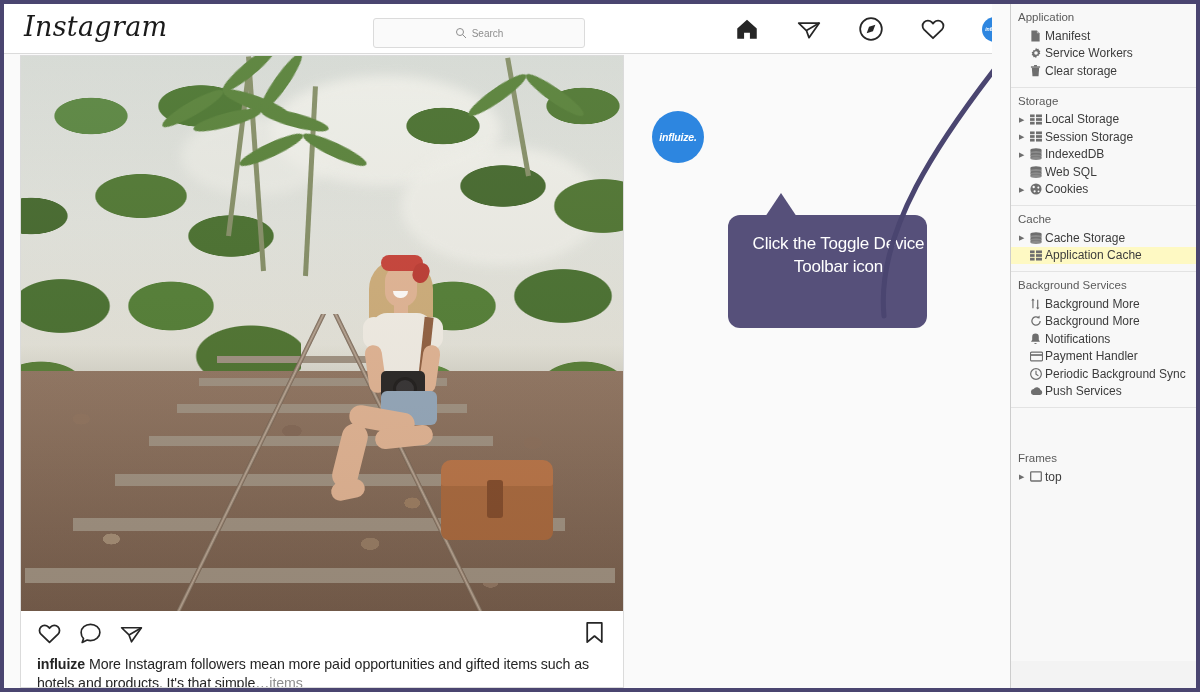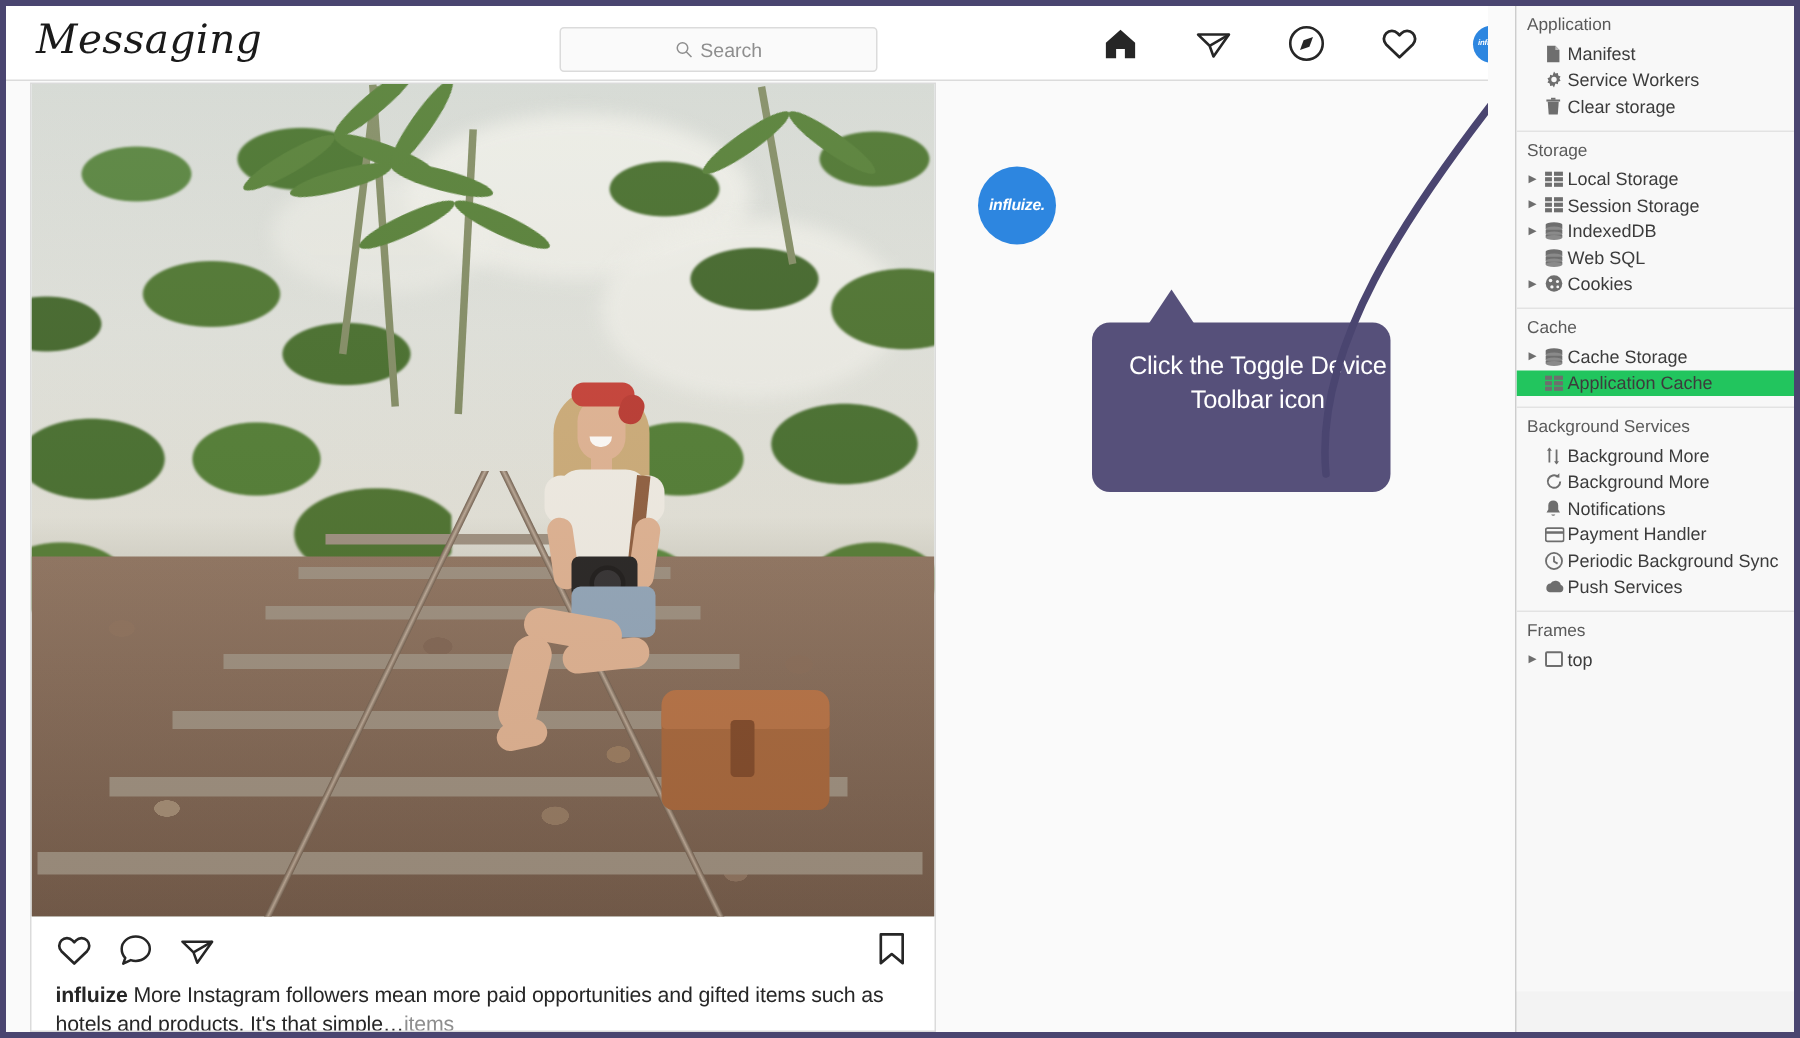--- a/index.html
+++ b/index.html
@@ -31,21 +31,21 @@
     font-style: italic; font-size: 27px; color: #1a1a1a;
     letter-spacing: .3px;
   }
   .ig-search {
     position: absolute; left: 369px; top: 14px;
     width: 212px; height: 30px;
     background: #fafafa; border: 1px solid #dbdbdb; border-radius: 3px;
     display: flex; align-items: center; justify-content: center;
     gap: 5px;
   }
-  .ig-search .ph { font-size: 13px; color: #8e8e8e; }
+  .ig-search .ph { font-size: 10px; color: #8e8e8e; }
   .ig-nav {
     position: absolute; left: 730px; top: 12px;
     display: flex; align-items: center; gap: 36px;
   }
   .ig-nav .ic { width: 26px; height: 26px; display:block; }
   .avatar {
     width: 25px; height: 25px; border-radius: 50%;
     background: #2d86e0; display: flex;
     align-items: center; justify-content: center;
   }
@@ -167,43 +167,43 @@
   }
   .dt-toolbar {
     height: 27px; background: #f3f3f3; border-bottom: 1px solid #cdcdcd;
     display: flex; align-items: center; gap: 8px; padding-left: 6px;
   }
   .dt-ic { width: 18px; height: 18px; display:flex; align-items:center; justify-content:center; }
   .dt-sep { width:1px; height:16px; background:#cdcdcd; margin: 0 2px; }
   .dt-tab { font-size: 12px; color: #5a5a5a; padding: 0 4px; }
   .dt-body { background: #f8f8f8; height: 657px; }
   .dt-group { border-bottom: 1px solid #e3e3e3; padding: 6px 0 7px 0; }
-  .dt-group:last-child { border-bottom: none; }
+  .dt-group:last-child { border-bottom: none; margin-top: 37px; }
   .dt-group-title { font-size: 11.5px; color: #5a5a5a; padding: 1px 0 4px 7px; }
   .dt-row {
     display: flex; align-items: center; height: 17.5px;
     padding-left: 8px; font-size: 12px; color: #3c3c3c;
   }
-  .dt-row.sel { background: #22c55e; }
+  .dt-row.sel { background: #fef9c3; }
   .dt-arrow {
     width: 11px; font-size: 7px; color: #6e6e6e; flex: 0 0 11px;
     line-height: 1;
   }
   .dt-ico { width: 15px; flex: 0 0 15px; display:flex; align-items:center; }
   .dt-lbl { white-space: nowrap; }
 </style>
 </head>
 <body>
 
 <div class="viewport">
 
   <div class="ig-page">
 
     <div class="ig-header">
-      <div class="ig-logo">Messaging</div>
+      <div class="ig-logo">Instagram</div>
 
       <div class="ig-search">
         <svg class="ic" width="12" height="12" viewBox="0 0 24 24">
           <circle cx="10" cy="10" r="7" fill="none" stroke="#8e8e8e" stroke-width="2"></circle>
           <line x1="15" y1="15" x2="22" y2="22" stroke="#8e8e8e" stroke-width="2"></line>
         </svg>
         <span class="ph">Search</span>
       </div>
 
       <div class="ig-nav">

